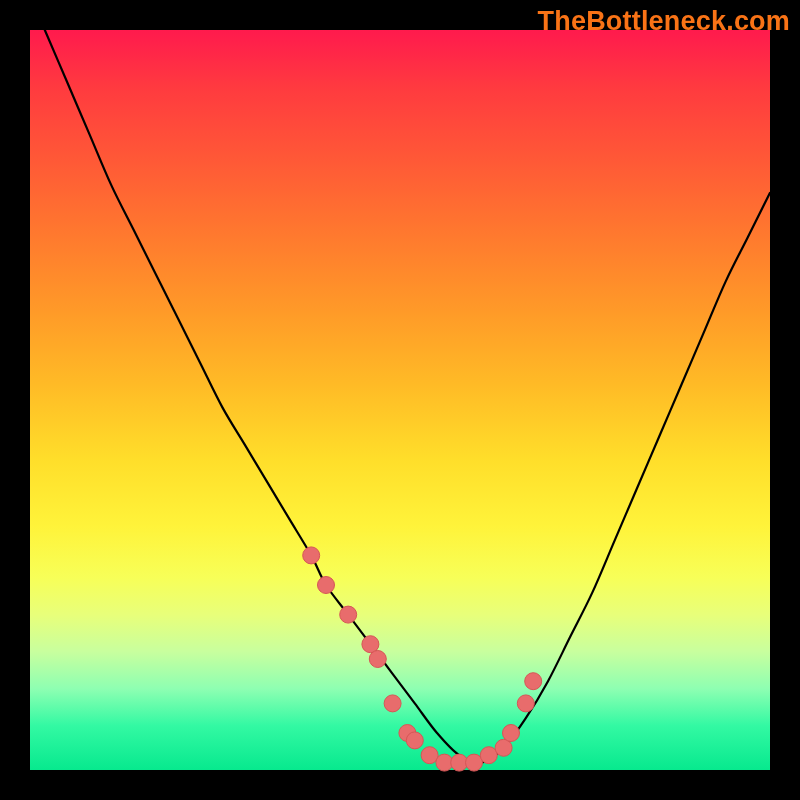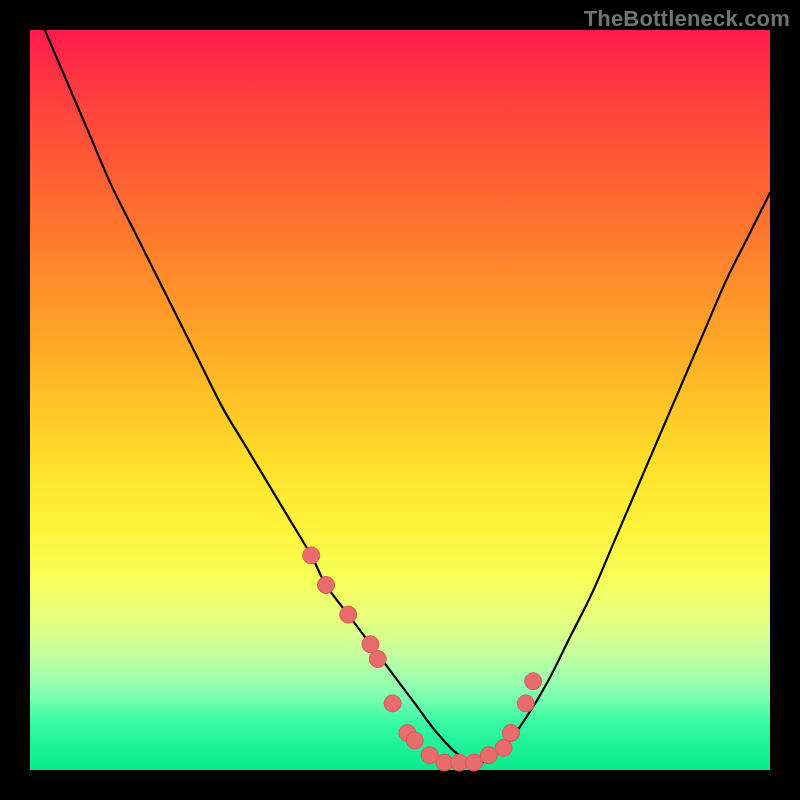--- a/index.html
+++ b/index.html
@@ -31,23 +31,23 @@
       #c8ff9e 84%,
       #8effb2 89%,
       #33f9a3 94%,
       #07e98e 100%
     );
   }
   .watermark {
     position: absolute;
     top: 6px;
     right: 10px;
-    color: #737373;
+    color: #f97316;
     font-weight: 600;
-    font-size: 22px;
+    font-size: 27px;
     letter-spacing: 0.2px;
     z-index: 10;
   }
   svg.plot {
     position: absolute;
     left: 0;
     top: 0;
     width: 740px;
     height: 740px;
     overflow: visible;

